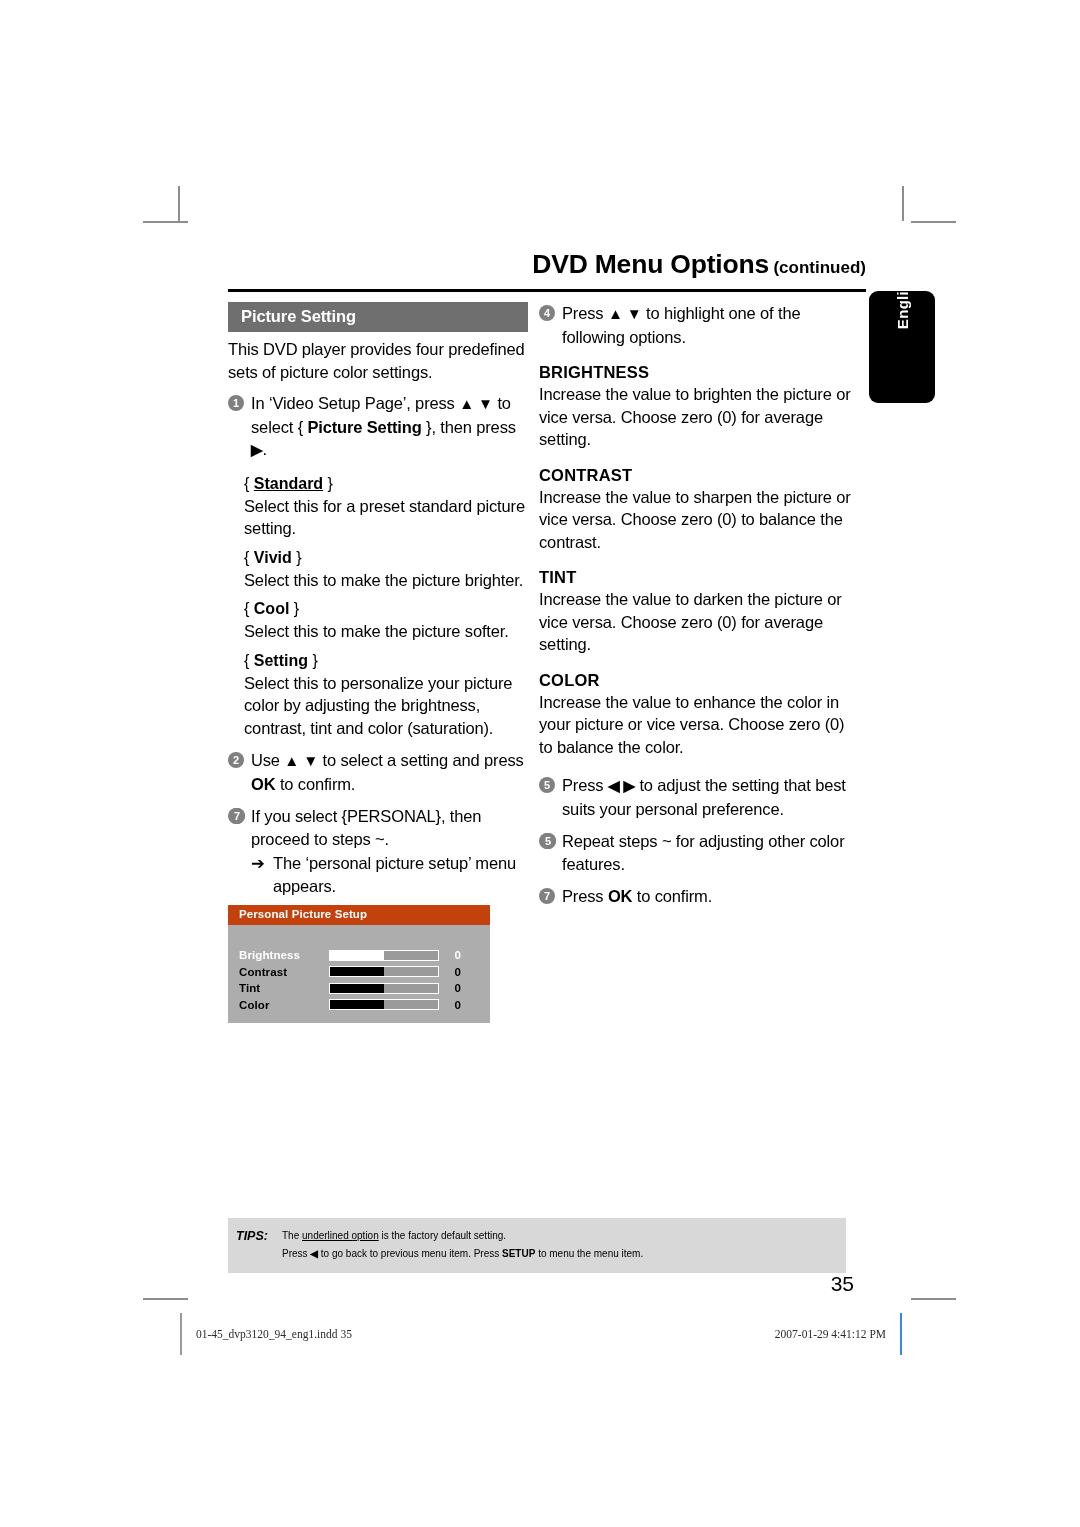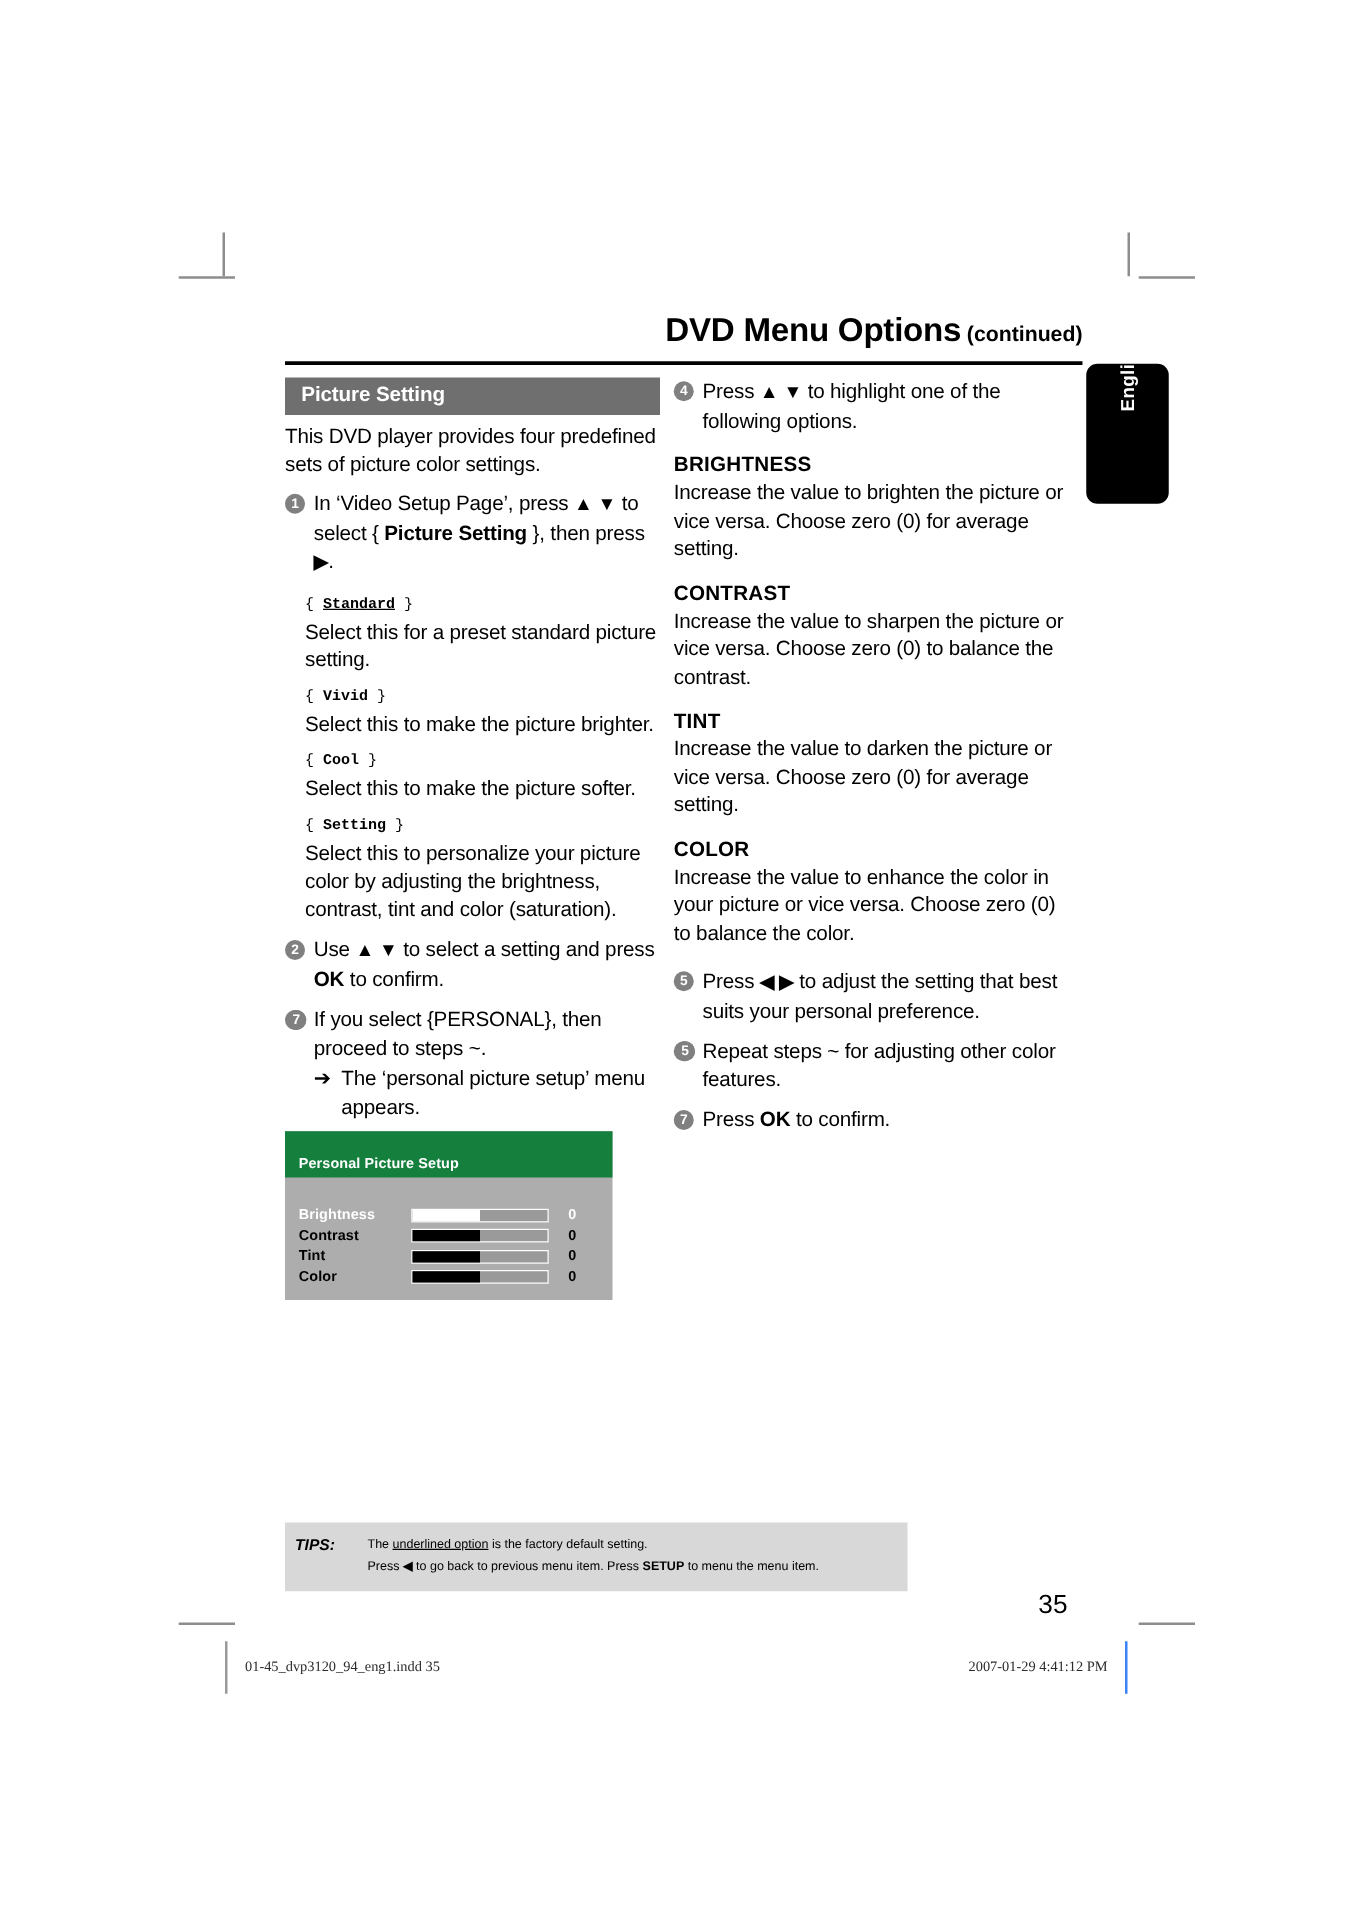--- a/index.html
+++ b/index.html
@@ -130,24 +130,23 @@
     vertical-align: 1px;
   }
   .step > .badge {
     position: absolute;
     left: 0;
     top: 3px;
   }
   .badge.inline { vertical-align: -2px; margin: 0 1px; }
 
   .opt {
-    font-size: 12px;
+    font-size: 16px;
     line-height: 23px;
     margin: 6px 0 0 16px;
-    font-family: Liberation Mono, monospace;
   }
   .opt .name { font-weight: bold; }
   .opt .name.ul { text-decoration: underline; }
   .opt-desc {
     font-size: 16.5px;
     line-height: 22.5px;
     margin: 0 0 4px 16px;
     letter-spacing: -0.15px;
   }
 
@@ -175,25 +174,25 @@
   b { font-weight: bold; }
 
   
   .osd {
     width: 262px;
     margin-top: 8px;
     background: #adadad;
     font-size: 0;
   }
   .osd .osd-title {
-    background: #15803d;
+    background: #c2410c;
     color: #ffffff;
     font-size: 11.5px;
     font-weight: bold;
-    padding: 20px 0 5px 11px;
+    padding: 3px 0 5px 11px;
     letter-spacing: 0.1px;
   }
   .osd .osd-body {
     padding: 22px 12px 10px 11px;
   }
   .osd-row {
     display: flex;
     align-items: center;
     height: 16.5px;
     margin-bottom: 0px;
@@ -228,25 +227,24 @@
     font-weight: bold;
     color: #000000;
   }
   .osd-row.sel .val { color: #ffffff; }
 
   
   #tips {
     position: absolute;
     left: 228px;
     top: 1218px;
-    width: 498px;
+    width: 606px;
     background: #d8d8d8;
-    padding: 9px 0 10px 0;
+    padding: 9px 12px 10px 0;
     display: flex;
-    gap: 12px;
   }
   #tips .tips-label {
     width: 54px;
     padding-left: 8px;
     font-size: 12.5px;
     font-weight: bold;
     font-style: italic;
     line-height: 18px;
     box-sizing: border-box;
   }

